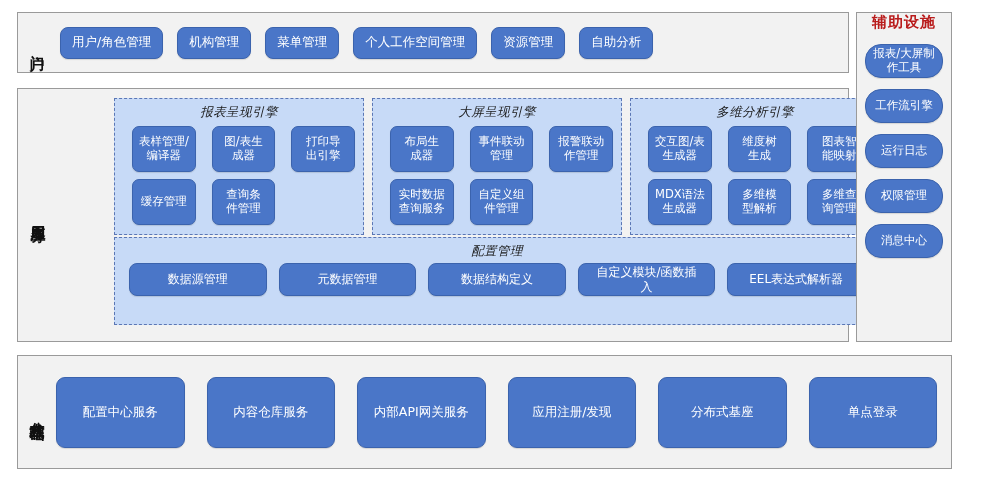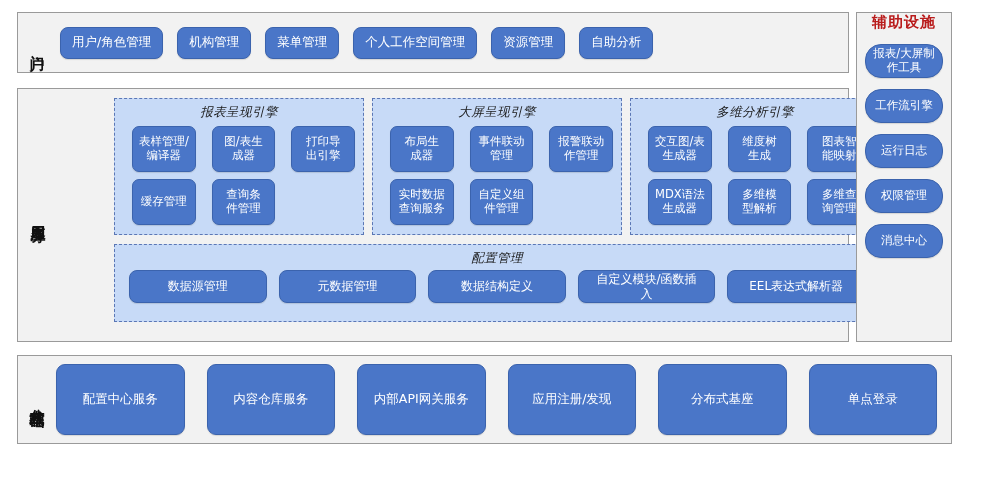--- a/index.html
+++ b/index.html
@@ -78,32 +78,32 @@
     grid-template-columns:repeat(3,1fr);
     gap:7px 7px;
     padding:5px 8px 8px 8px;
   }
   .group-grid .btn{height:46px;font-size:11.5px;margin-left:9px;}
 
   #grp-report{left:59px;top:9px;width:250px;height:137px;}
   #grp-screen{left:317px;top:9px;width:250px;height:137px;}
   #grp-olap{left:575px;top:9px;width:250px;height:137px;}
 
-  #grp-config{left:59px;top:155px;width:766px;height:78px;}
+  #grp-config{left:59px;top:148px;width:766px;height:88px;}
   #config-row{
     display:flex;
     align-items:center;
     justify-content:center;
     gap:12px;
     padding:3px 14px 0 14px;
   }
   #config-row .btn{height:33px;font-size:12px;padding:0 12px;flex:1 1 0;border-radius:8px;}
 
   
-  #dist{left:17px;top:355px;width:935px;height:89px;}
+  #dist{left:17px;top:355px;width:935px;height:114px;}
   #dist .panel-label{font-size:15px;margin:0 10px 0 9px;height:78px;}
   #dist-buttons{display:flex;align-items:center;gap:22px;flex:1 1 auto;padding-right:14px;}
   #dist-buttons .btn{height:71px;font-size:12.5px;flex:1 1 0;border-radius:9px;}
 
   
   #aux{
     position:absolute;left:856px;top:12px;width:96px;height:330px;
     background:#f2f2f2;border:1px solid #9a9a9a;box-sizing:border-box;
     display:flex;flex-direction:column;align-items:center;
   }

